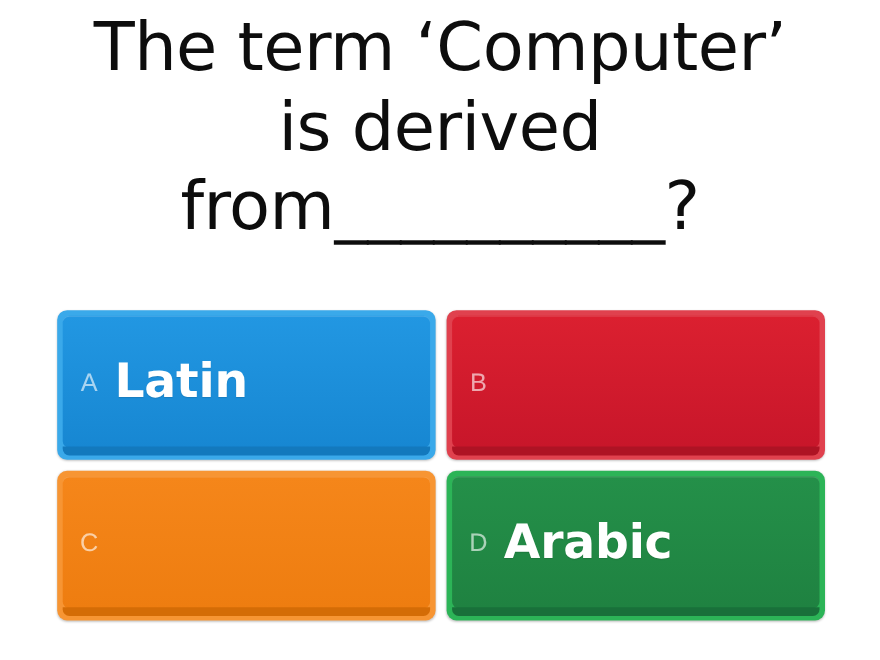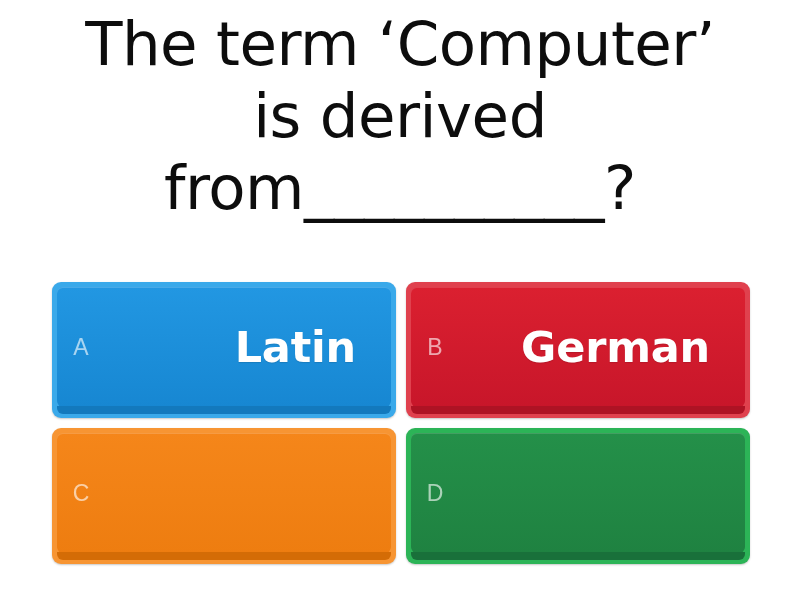--- a/index.html
+++ b/index.html
@@ -98,21 +98,21 @@
     text-align: center;
     font-size: 23px;
     font-weight: 400;
     color: rgba(255,255,255,0.62);
     font-family: "Liberation Sans", sans-serif;
     user-select: none;
   }
 
   .answer-label {
     flex: 1 1 auto;
-    text-align: right;
+    text-align: left;
     font-size: 43px;
     font-weight: bold;
     color: #ffffff;
     font-family: "DejaVu Sans", "Liberation Sans", sans-serif;
     letter-spacing: -0.2px;
     padding-right: 34px;
     text-shadow: 0 1px 1px rgba(0,0,0,0.12);
     user-select: none;
   }
 
@@ -175,32 +175,32 @@
       <span class="answer-inner">
         <span class="answer-letter">A</span>
         <span class="answer-label">Latin</span>
       </span>
     </div>
 
     <div class="answer red">
       <span class="answer-face"></span>
       <span class="answer-inner">
         <span class="answer-letter">B</span>
-        <span class="answer-label">German</span>
       </span>
     </div>
 
     <div class="answer orange">
       <span class="answer-face"></span>
       <span class="answer-inner">
         <span class="answer-letter">C</span>
       </span>
     </div>
 
     <div class="answer green">
       <span class="answer-face"></span>
       <span class="answer-inner">
         <span class="answer-letter">D</span>
+        <span class="answer-label">Arabic</span>
       </span>
     </div>
 
   </div>
 </div>
 
 </body></html>

